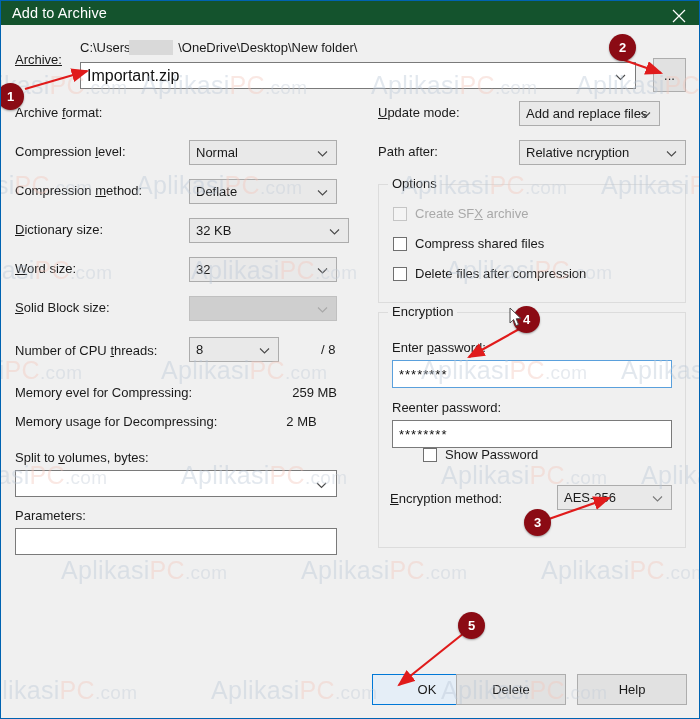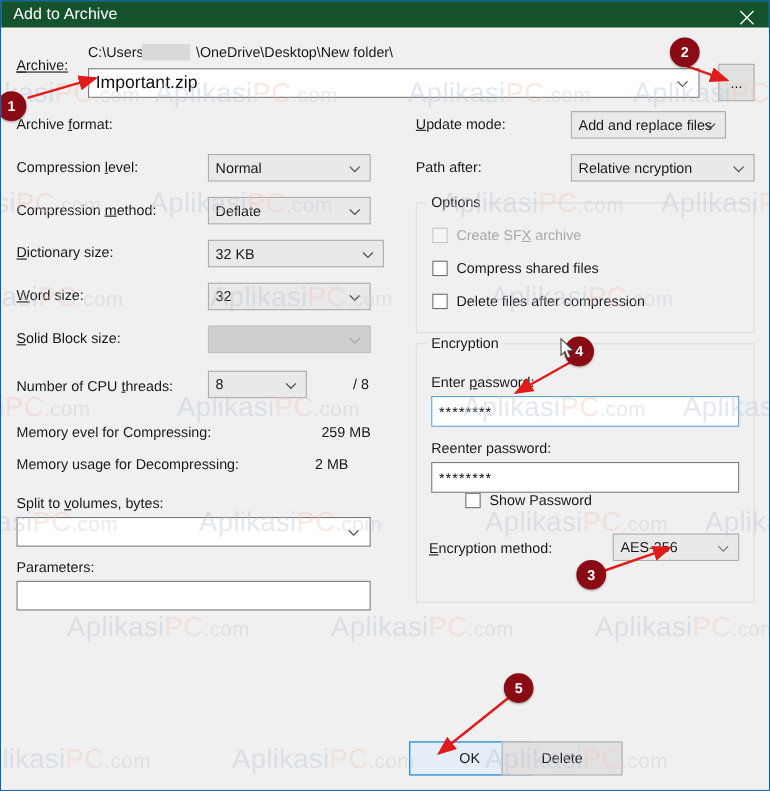--- a/index.html
+++ b/index.html
@@ -425,20 +425,21 @@
     <span>AES-256</span>
     <span class="arrow">
       <svg width="11" height="7" viewBox="0 0 11 7">
           <path d="M1 1 L5.5 5.5 L10 1" stroke="#7a7a7a" stroke-width="1.1" fill="none"></path>
         </svg>
     </span>
   </div>
 
   <div class="btn default" style="left:334px; top:673px; width:110px; height:31px;margin-left:37px;">OK</div>
   <div class="btn" style="left:455px; top:673px; width:110px; height:31px;">Delete</div>
+  <div class="btn" style="left:576px; top:673px; width:110px; height:31px;">Help</div>
 
   <div class="annots">
     <svg width="700" height="719" style="position:absolute;left:0;top:0;">
       <defs>
         <marker id="ah" markerWidth="9" markerHeight="9" refX="7" refY="3.2" orient="auto">
           <path d="M0,0 L8,3.2 L0,6.4 z" fill="#e01b1b"></path>
         </marker>
       </defs>
       <line x1="24" y1="88" x2="86" y2="70" stroke="#e01b1b" stroke-width="2.2" marker-end="url(#ah)"></line>
       <line x1="620" y1="58" x2="660" y2="72" stroke="#e01b1b" stroke-width="2.2" marker-end="url(#ah)"></line>

